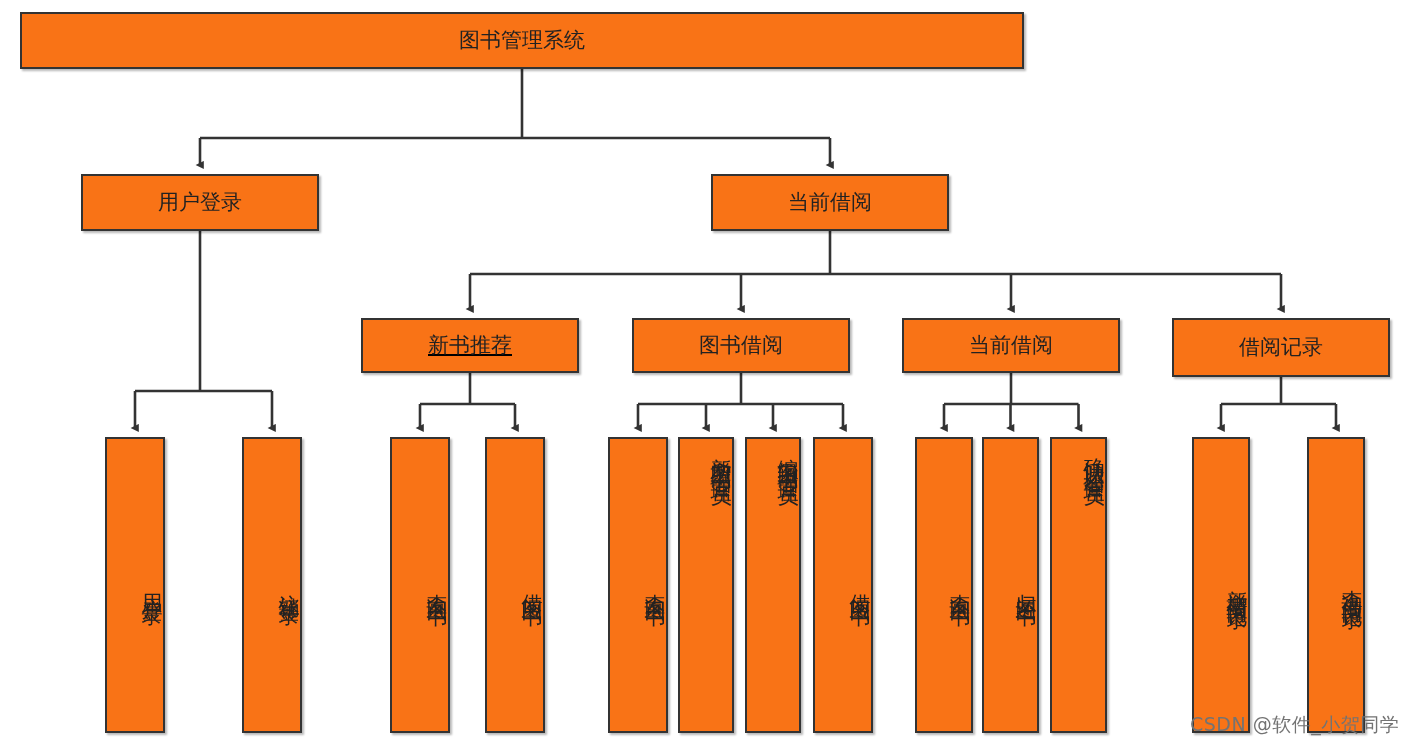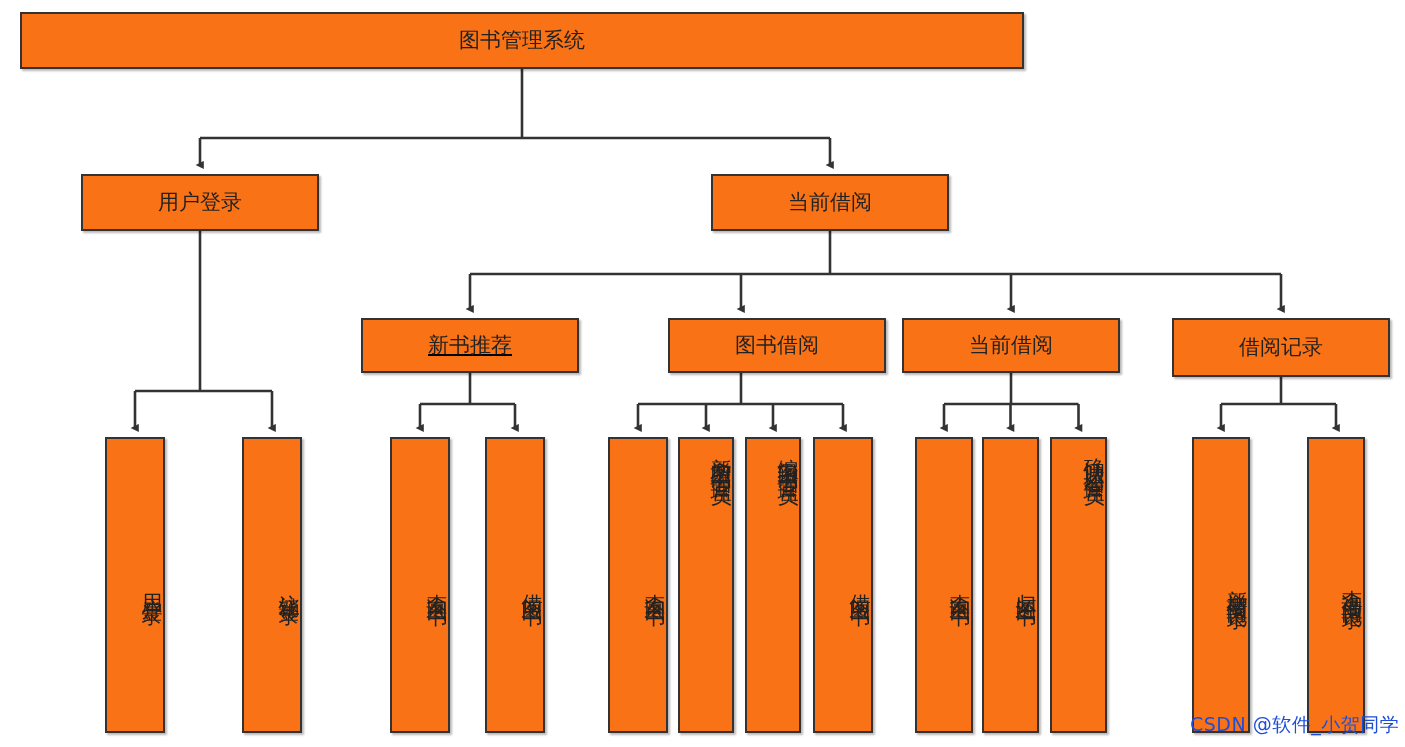--- a/index.html
+++ b/index.html
@@ -55,21 +55,21 @@
     white-space: nowrap;
     width: 100%;
     display: block;
     text-align: center;
   }
   .vcenter .node-label { align-self: center; }
   .vtop .node-label { align-self: flex-start; margin-top: 2px; }
   .watermark {
     position: absolute;
     font-size: 19px;
-    color: #1d4ed8;
+    color: #737373;
     white-space: nowrap;
     letter-spacing: 0.5px;
   }
 </style>
 </head>
 <body>
 
 <div id="diagram-root">
 
   <svg id="diagram-svg" viewBox="0 0 1405 747" xmlns="http://www.w3.org/2000/svg">
@@ -122,21 +122,21 @@
   <div class="node-box" id="node-user-login" style="left: 81px; top: 174px; width: 238px; height: 57px;">
     <span class="node-label">用户登录</span>
   </div>
   <div class="node-box" id="node-book-manage" style="left: 711px; top: 174px; width: 238px; height: 57px;">
     <span class="node-label">当前借阅</span>
   </div>
 
   <div class="node-box" id="node-new-book-recommend" style="left: 361px; top: 318px; width: 218px; height: 55px; text-decoration: underline;">
     <span class="node-label">新书推荐</span>
   </div>
-  <div class="node-box" id="node-book-borrow" style="left: 632px; top: 318px; width: 218px; height: 55px; margin-left: 36px;">
+  <div class="node-box" id="node-book-borrow" style="left: 632px; top: 318px; width: 218px; height: 55px;">
     <span class="node-label">图书借阅</span>
   </div>
   <div class="node-box" id="node-current-borrow" style="left: 902px; top: 318px; width: 218px; height: 55px;">
     <span class="node-label">当前借阅</span>
   </div>
   <div class="node-box" id="node-borrow-record" style="left: 1172px; top: 318px; width: 218px; height: 59px;">
     <span class="node-label">借阅记录</span>
   </div>
 
   <div class="node-box vertical vcenter" id="leaf-0" style="left: 105px; top: 437px; width: 60px; height: 296px;">

